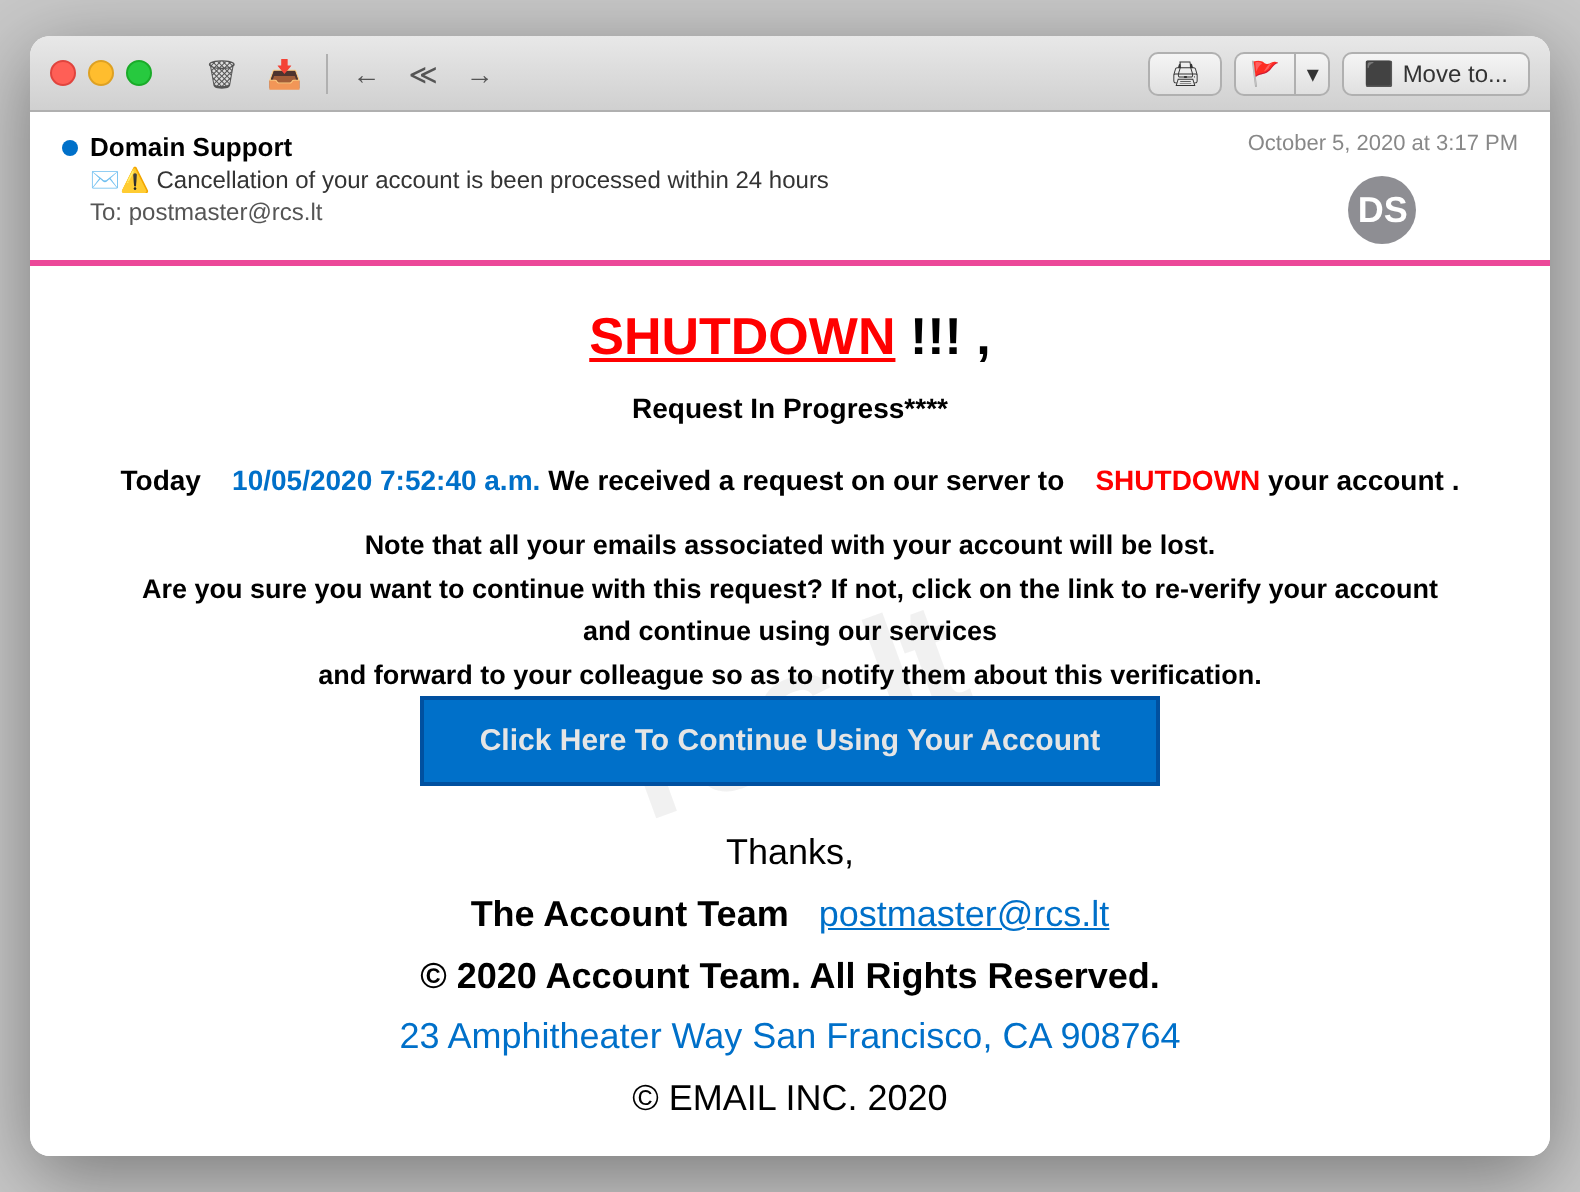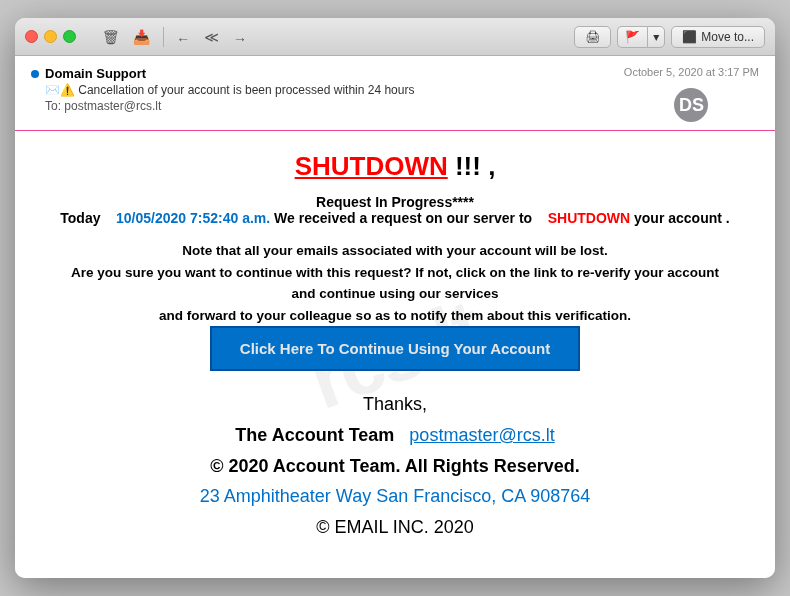--- a/index.html
+++ b/index.html
@@ -121,21 +121,21 @@
     }
     .flag-dropdown .flag-part:last-child {
       border-radius: 0 5px 5px 0;
       padding: 3px 5px;
     }
 
     
     .email-header {
       background: #ffffff;
       padding: 10px 16px 8px 16px;
-      border-bottom: 1px solid #ec4899;
+      border-bottom: 3px solid #ec4899;
       flex-shrink: 0;
     }
 
     .email-from-row {
       display: flex;
       align-items: flex-start;
       justify-content: space-between;
     }
 
     .sender-info {
@@ -242,21 +242,21 @@
     }
 
     .attention-exclaim {
       color: #000;
     }
 
     .request-line {
       font-size: 14px;
       font-weight: bold;
       color: #000;
-      margin-bottom: 0;
+      margin-bottom: 20px;
     }
 
     .today-line {
       font-size: 14px;
       font-weight: bold;
       color: #000;
       margin-bottom: 14px;
     }
 
     .today-date {

